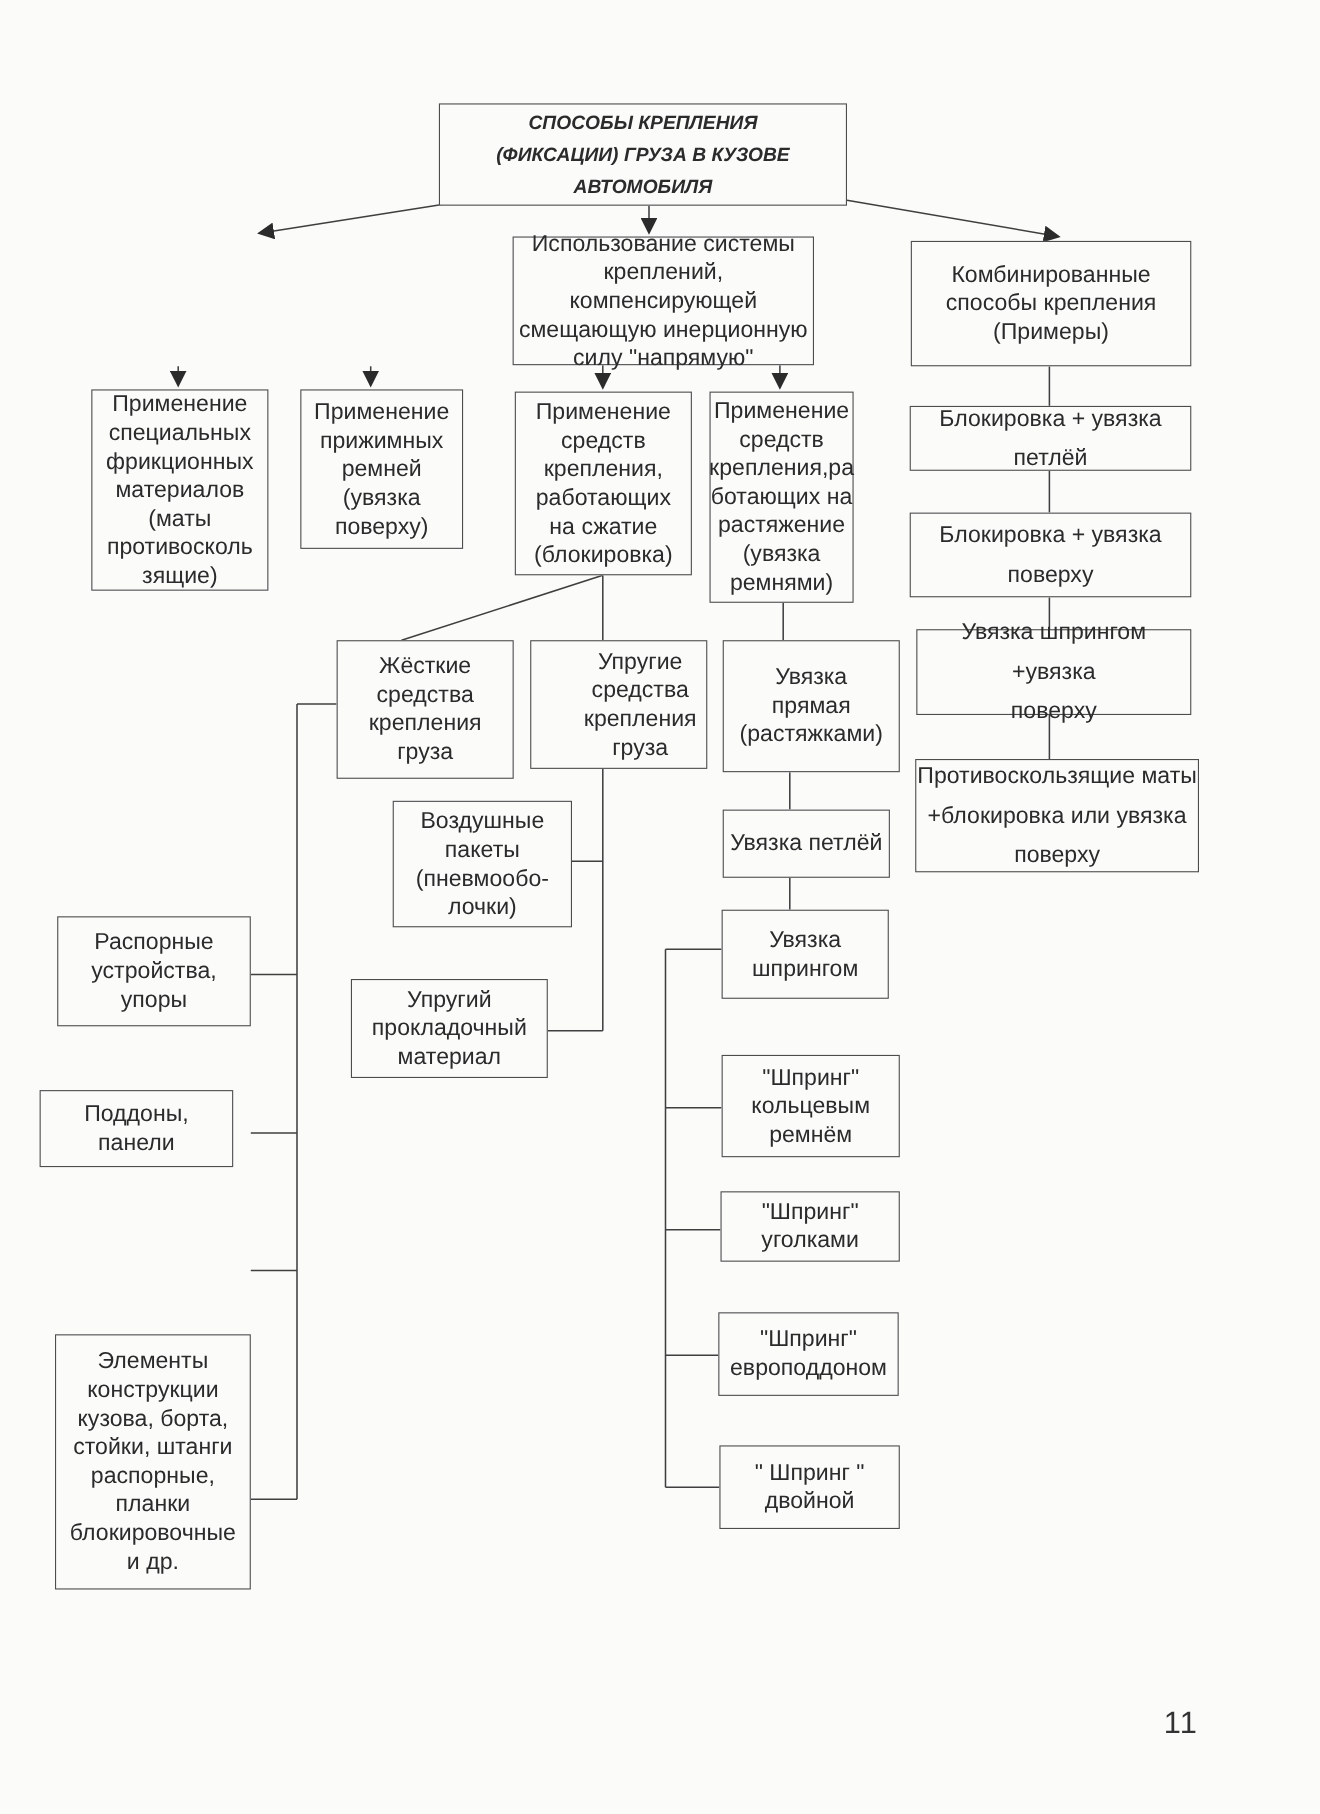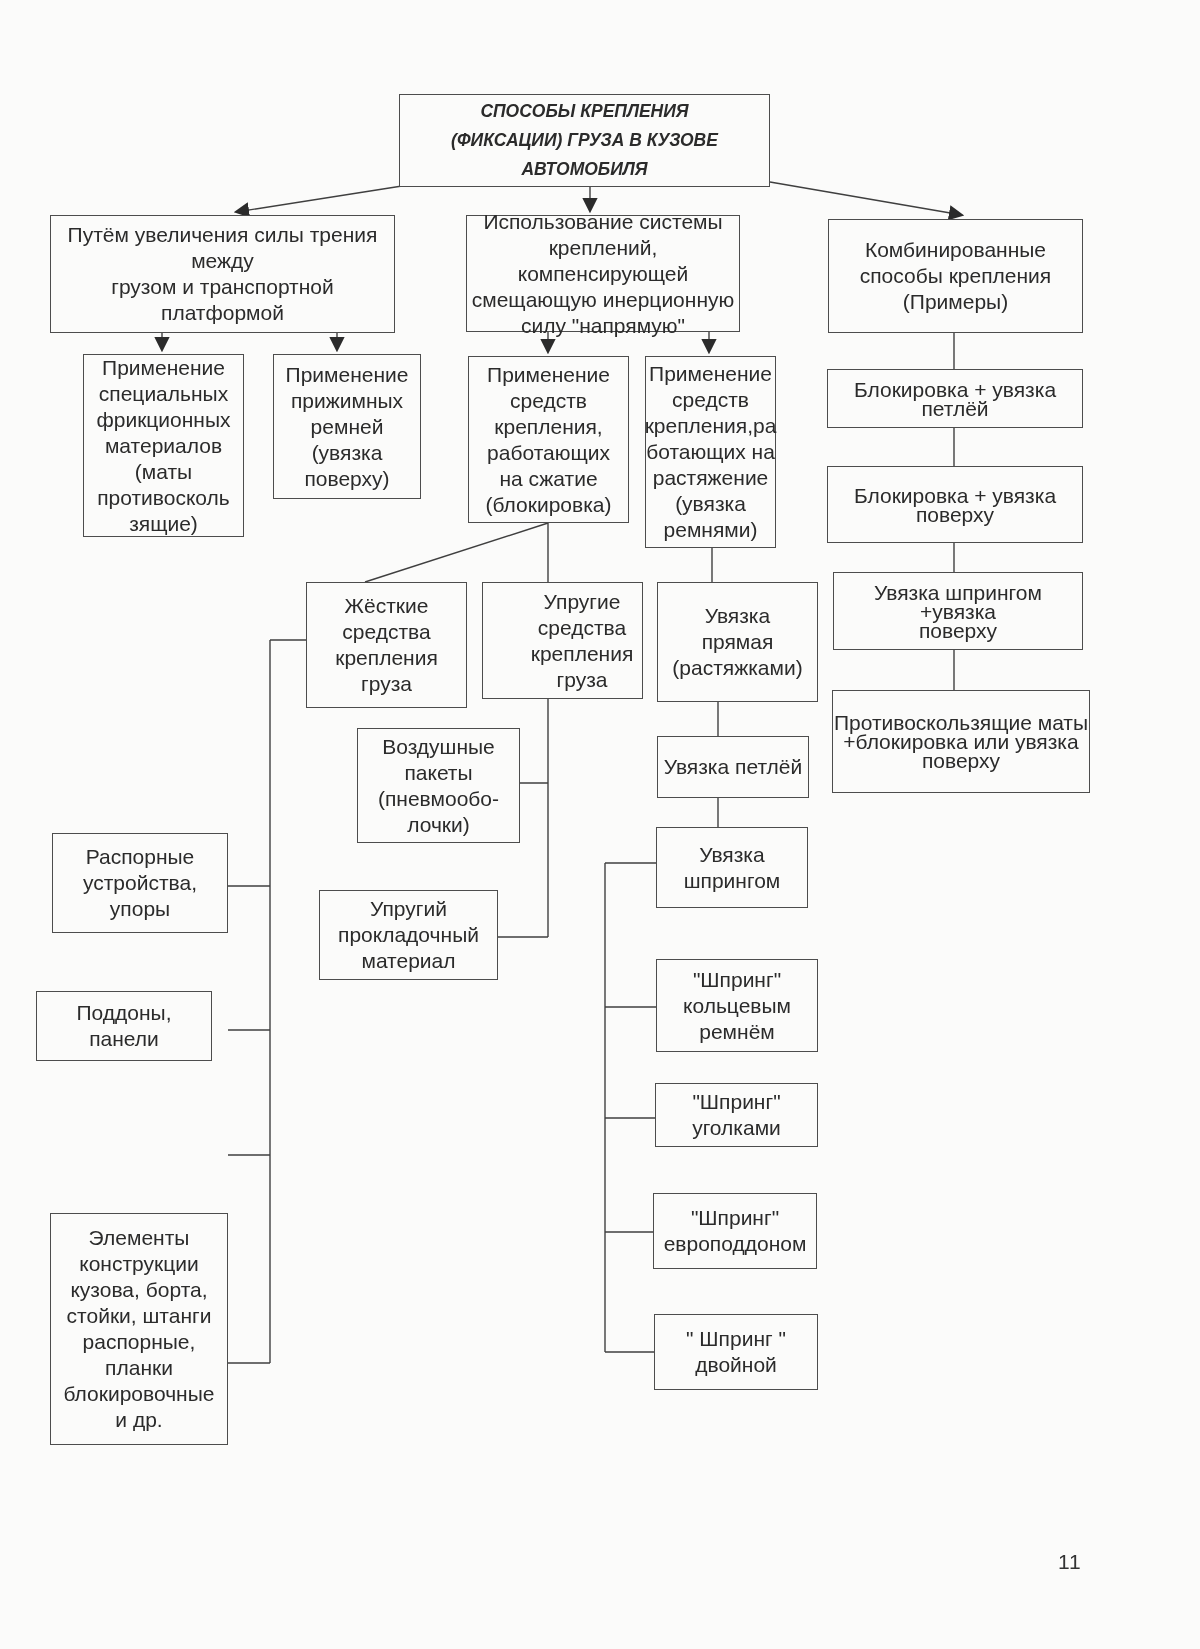--- a/index.html
+++ b/index.html
@@ -25,26 +25,26 @@
     white-space: pre-line;
     font-size: 21px;
     line-height: 26px;
   }
   .node.title-node {
     font-weight: bold;
     font-style: italic;
     font-size: 17.5px;
     line-height: 29px;
   }
-  .node.wide { line-height: 19px; }
+  .node.wide { line-height: 36px; }
   #page-number {
     position: absolute;
     left: 1058px;
     top: 1550px;
-    font-size: 21px;
+    font-size: 28px;
     color: #333;
     letter-spacing: 1px;
   }
 </style>
 </head>
 <body>
 
 <div id="page">
 
   <svg id="wires" width="1200" height="1649" viewBox="0 0 1200 1649">
@@ -94,22 +94,20 @@
       <line x1="605" y1="1118" x2="655" y2="1118"></line>
       <line x1="605" y1="1232" x2="653" y2="1232"></line>
       <line x1="605" y1="1352" x2="654" y2="1352"></line>
     </g>
   </svg>
 
   <div class="node title-node" style="left:399px; top:94px; width:371px; height:93px;">СПОСОБЫ КРЕПЛЕНИЯ
 (ФИКСАЦИИ) ГРУЗА В КУЗОВЕ
 АВТОМОБИЛЯ</div>
 
-  <div class="node" style="left:50px; top:215px; width:345px; height:118px;">Путём увеличения силы трения между
-грузом и транспортной платформой</div>
   <div class="node" style="left:466px; top:215px; width:274px; height:117px;">Использование системы
 креплений, компенсирующей
 смещающую инерционную
 силу "напрямую"</div>
   <div class="node" style="left:828px; top:219px; width:255px; height:114px;">Комбинированные
 способы крепления
 (Примеры)</div>
 
   <div class="node" style="left:83px; top:354px; width:161px; height:183px;">Применение
 специальных

